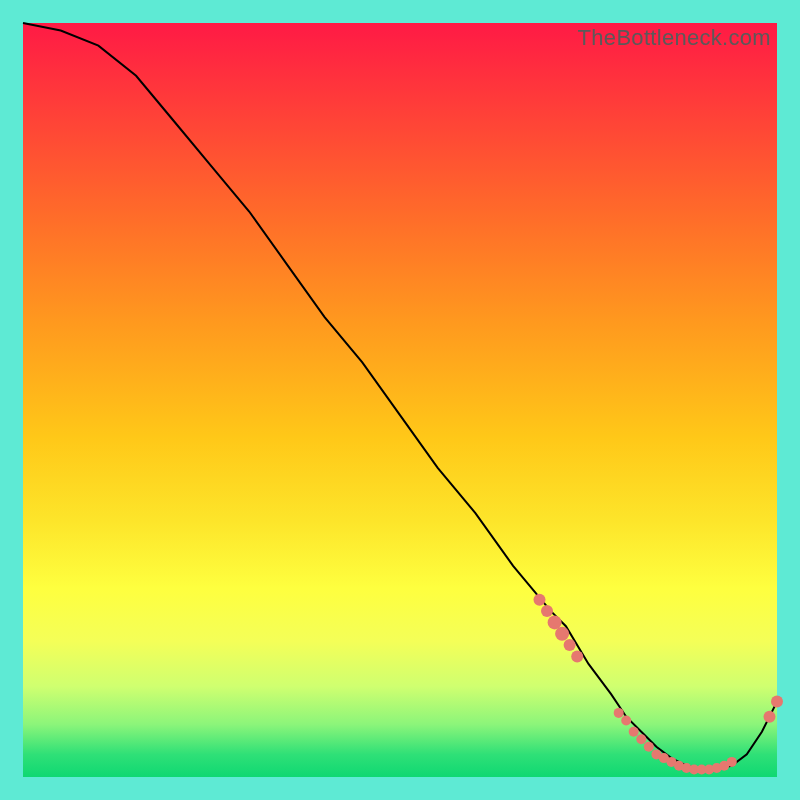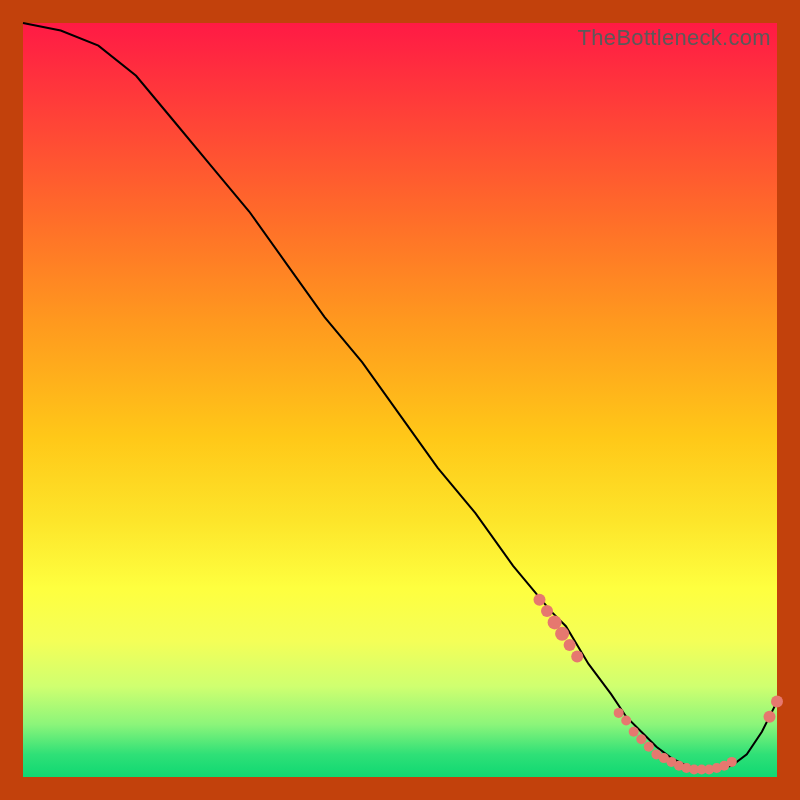--- a/index.html
+++ b/index.html
@@ -8,21 +8,21 @@
     width: 800px;
     height: 800px;
     background: #000;
     overflow: hidden;
     font-family: Arial, Helvetica, sans-serif;
   }
   .frame {
     position: relative;
     width: 800px;
     height: 800px;
-    background: #c2410c;
+    background: #5eead4;
   }
   .plot-area {
     position: absolute;
     left: 23px;
     top: 23px;
     width: 754px;
     height: 754px;
     
     background: linear-gradient(to bottom,
       #ff1a45 0%,

